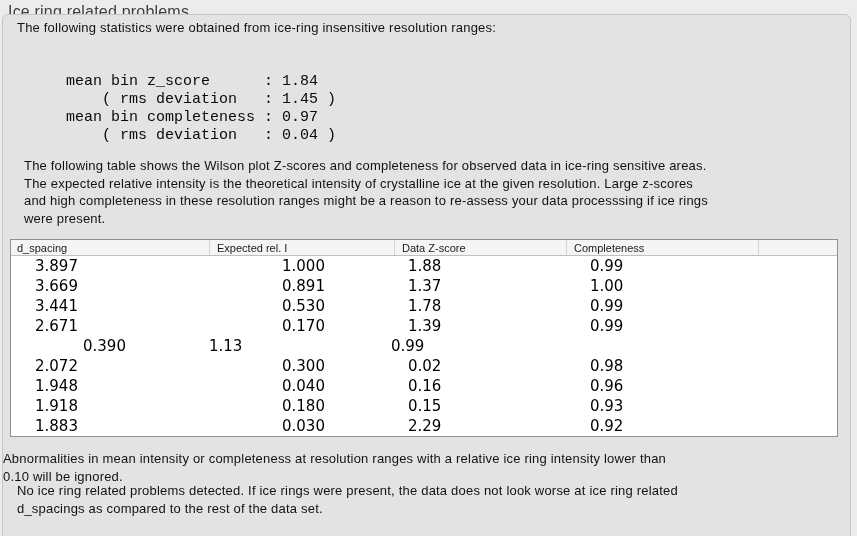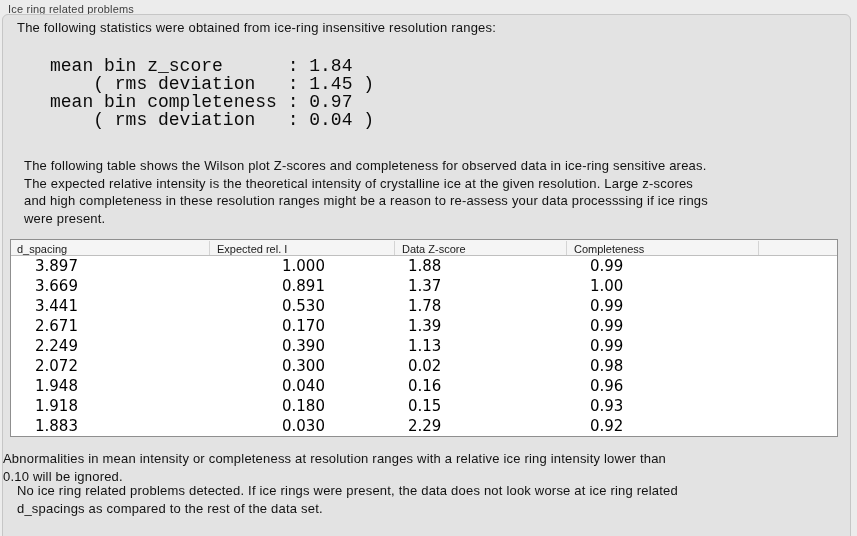--- a/index.html
+++ b/index.html
@@ -6,63 +6,62 @@
   html, body { margin: 0; padding: 0; }
   body {
     width: 857px; height: 536px;
     background: #ececec;
     font-family: "Liberation Sans", sans-serif;
     position: relative;
     overflow: hidden;
   }
   .section-label {
     position: absolute; top: 3px; left: 8px;
-    font-size: 11px; color: #3d3d3d;
+    font-size: 16px; color: #3d3d3d;
     letter-spacing: 0.2px;
   }
   .panel {
     position: absolute; top: 14px; left: 2px;
     width: 849px; height: 530px;
     background: #e3e3e3;
     border: 1px solid #c6c6c6;
     border-radius: 6px 6px 0 0;
   }
   .para {
     position: absolute;
     font-size: 13px; color: #121212;
     line-height: 17.5px;
     letter-spacing: 0.2px;
     white-space: pre-line;
     margin: 0;
   }
   .p-stats-intro { left: 14px; top: 4px; }
   .mono-block {
     position: absolute; left: 47px; top: 42px;
-    margin: 0;
+    margin: 16px;
     font-family: "Liberation Mono", "DejaVu Sans Mono", monospace;
-    font-size: 18px; line-height: 18px;
+    font-size: 15px; line-height: 18px;
     color: #0a0a0a;
     white-space: pre;
   }
   .p-table-intro { left: 21px; top: 142px; }
   .p-ignore { left: 0; top: 435px; }
   .p-conclusion { left: 14px; top: 467px; }
 
   .list-table {
     position: absolute; left: 7px; top: 224px;
     width: 828px; height: 198px;
     background: #ffffff;
     border: 1px solid #8f8f8f;
   }
   .thead {
     display: flex;
     height: 16px;
     background: #f5f5f5;
     border-bottom: 1px solid #bfbfbf;
-    align-items: center;
   }
   .th {
     font-size: 11px; color: #1a1a1a;
     padding-top: 2px;
     border-right: 1px solid #d4d4d4;
     overflow: hidden; white-space: nowrap;
   }
   .th.h1 { width: 199px; padding-left: 6px; }
   .th.h2 { width: 185px; padding-left: 7px; }
   .th.h3 { width: 172px; padding-left: 7px; }
@@ -132,21 +131,20 @@
           <div class="td c5"></div>
         </div>
         <div class="trow">
           <div class="td c1">2.671</div>
           <div class="td c2">0.170</div>
           <div class="td c3">1.39</div>
           <div class="td c4">0.99</div>
           <div class="td c5"></div>
         </div>
         <div class="trow">
-          <div class="td c1">2.249</div>
           <div class="td c2">0.390</div>
           <div class="td c3">1.13</div>
           <div class="td c4">0.99</div>
           <div class="td c5"></div>
         </div>
         <div class="trow">
           <div class="td c1">2.072</div>
           <div class="td c2">0.300</div>
           <div class="td c3">0.02</div>
           <div class="td c4">0.98</div>

